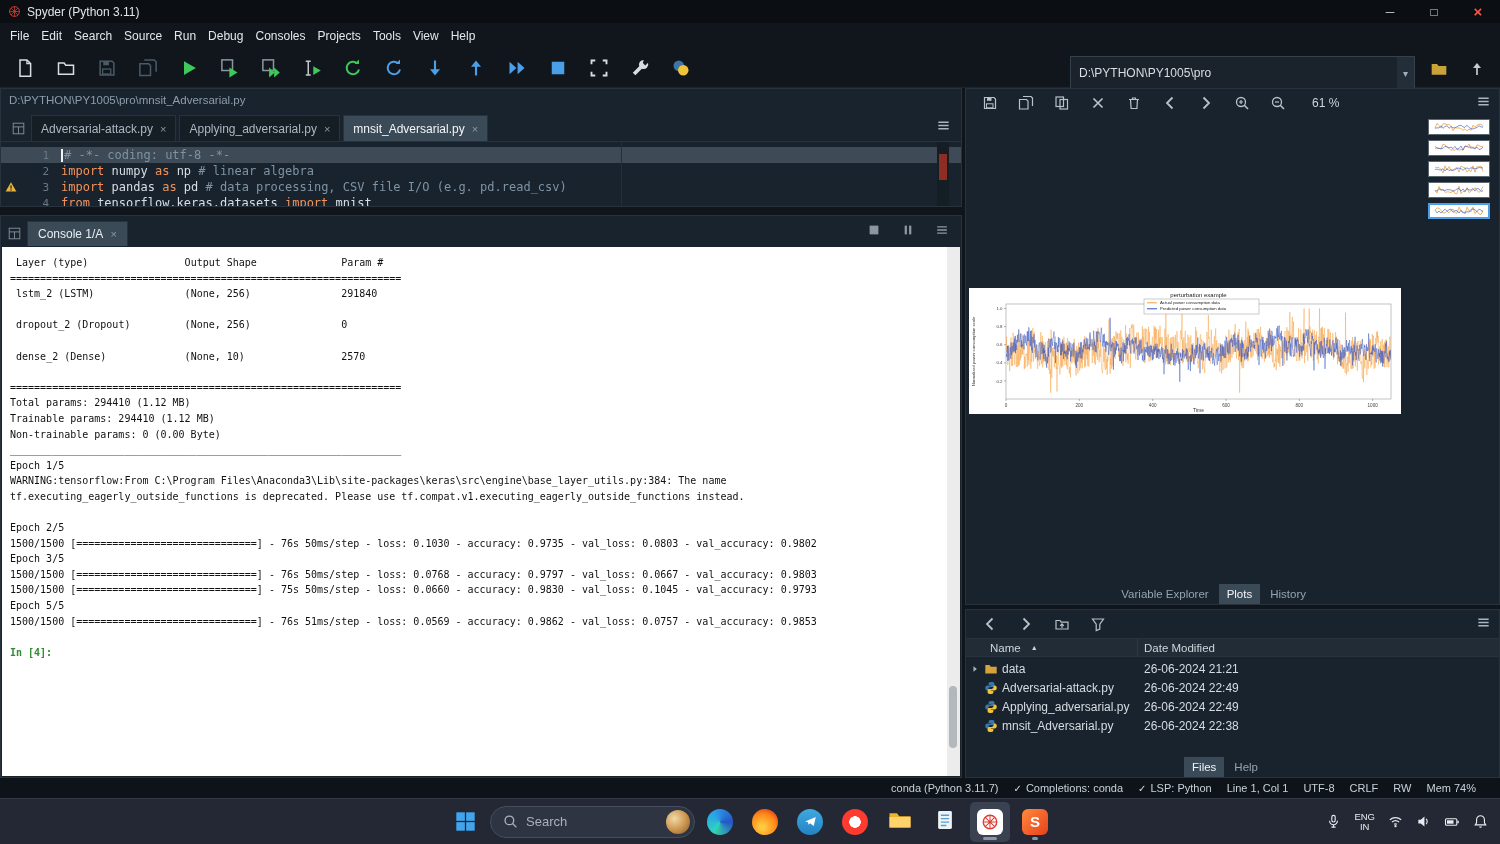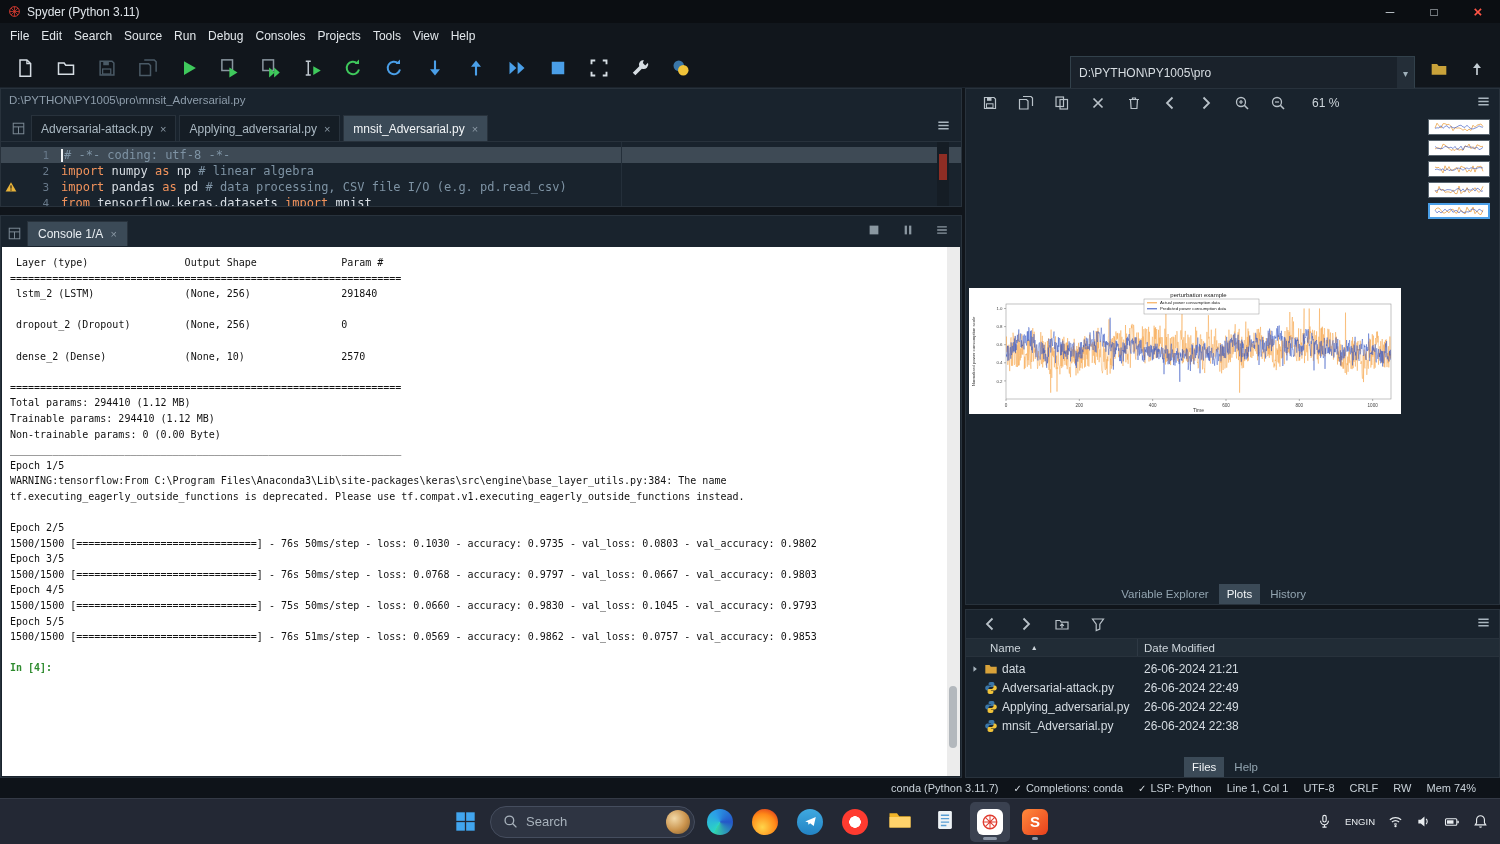--- a/index.html
+++ b/index.html
@@ -85,21 +85,21 @@
 .sb-item{font-size:11px;color:#c9d2d9;display:flex;align-items:center;gap:4px;white-space:nowrap}
 .sb-check{font-size:10px;color:#d8dee4}
 .taskbar{position:absolute;left:0;top:798px;width:100%;height:46px;background:#232834;border-top:1px solid #343a46;display:flex;align-items:center;justify-content:center;gap:5px}
 .task-app{width:40px;height:40px;border-radius:5px;display:flex;align-items:center;justify-content:center;position:relative}
 .task-app.active{background:#3a4150}
 .ind{position:absolute;bottom:2px;left:50%;transform:translateX(-50%);height:3px;border-radius:2px;background:#8b95a5}
 .ind.r{width:6px}.ind.a{width:14px}
 .search-pill{width:205px;height:32px;border-radius:16px;background:#2e3442;border:1px solid #454d5e;display:flex;align-items:center;gap:8px;padding:0 4px 0 12px;color:#a8b2bc;font-size:13px}
 .srch-av{width:24px;height:24px;border-radius:50%;margin-left:auto;background:radial-gradient(circle at 35% 35%,#f2d9a8,#c9924b 55%,#7a5a30)}
 .tray{position:absolute;right:12px;top:0;height:100%;display:flex;align-items:center;gap:13px}
-.lang{display:flex;flex-direction:row;align-items:center;line-height:10px;color:#e8ecef;font-size:9.5px}
+.lang{display:flex;flex-direction:column;align-items:center;line-height:10px;color:#e8ecef;font-size:9.5px}
 .tb-circ{width:26px;height:26px;border-radius:50%;display:flex;align-items:center;justify-content:center}
 .tb-sq{width:26px;height:26px;border-radius:6px;display:flex;align-items:center;justify-content:center;overflow:hidden}
 </style>
 </head>
 <body>
 
 <div id="stage">
 
   <div class="titlebar">
     <span id="spyLogo">
@@ -341,21 +341,20 @@
             <div class="c-line">Trainable params: 294410 (1.12 MB)</div>
             <div class="c-line">Non-trainable params: 0 (0.00 Byte)</div>
             <div class="c-line">_________________________________________________________________</div>
             <div class="c-line">Epoch 1/5</div>
             <div class="c-line">WARNING:tensorflow:From C:\Program Files\Anaconda3\Lib\site-packages\keras\src\engine\base_layer_utils.py:384: The name tf.executing_eagerly_outside_functions is deprecated. Please use tf.compat.v1.executing_eagerly_outside_functions instead.</div>
             <div class="c-line"></div>
             <div class="c-line">Epoch 2/5</div>
             <div class="c-line">1500/1500 [==============================] - 76s 50ms/step - loss: 0.1030 - accuracy: 0.9735 - val_loss: 0.0803 - val_accuracy: 0.9802</div>
             <div class="c-line">Epoch 3/5</div>
             <div class="c-line">1500/1500 [==============================] - 76s 50ms/step - loss: 0.0768 - accuracy: 0.9797 - val_loss: 0.0667 - val_accuracy: 0.9803</div>
-            <div class="c-line">Epoch 4/5</div>
             <div class="c-line">1500/1500 [==============================] - 75s 50ms/step - loss: 0.0660 - accuracy: 0.9830 - val_loss: 0.1045 - val_accuracy: 0.9793</div>
             <div class="c-line">Epoch 5/5</div>
             <div class="c-line">1500/1500 [==============================] - 76s 51ms/step - loss: 0.0569 - accuracy: 0.9862 - val_loss: 0.0757 - val_accuracy: 0.9853</div>
             <div class="c-line"></div>
           </div>
         <div class="c-prompt">In [4]:</div>
       </div>
       <div class="c-scroll">
         <div class="c-thumb"></div>
       </div>

